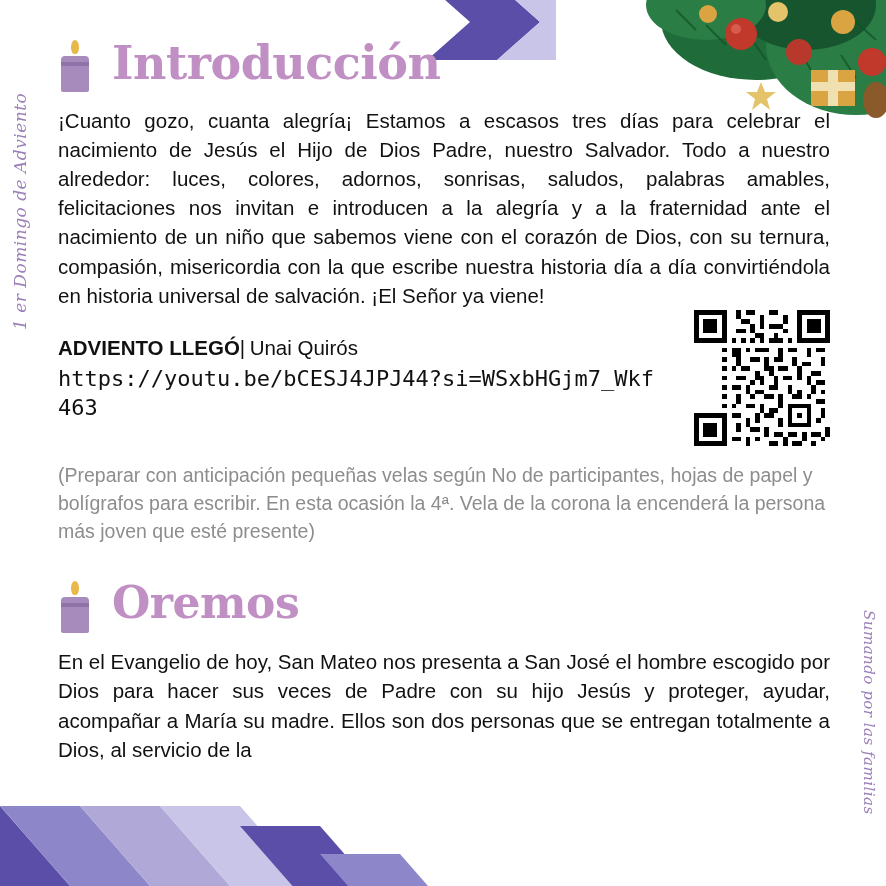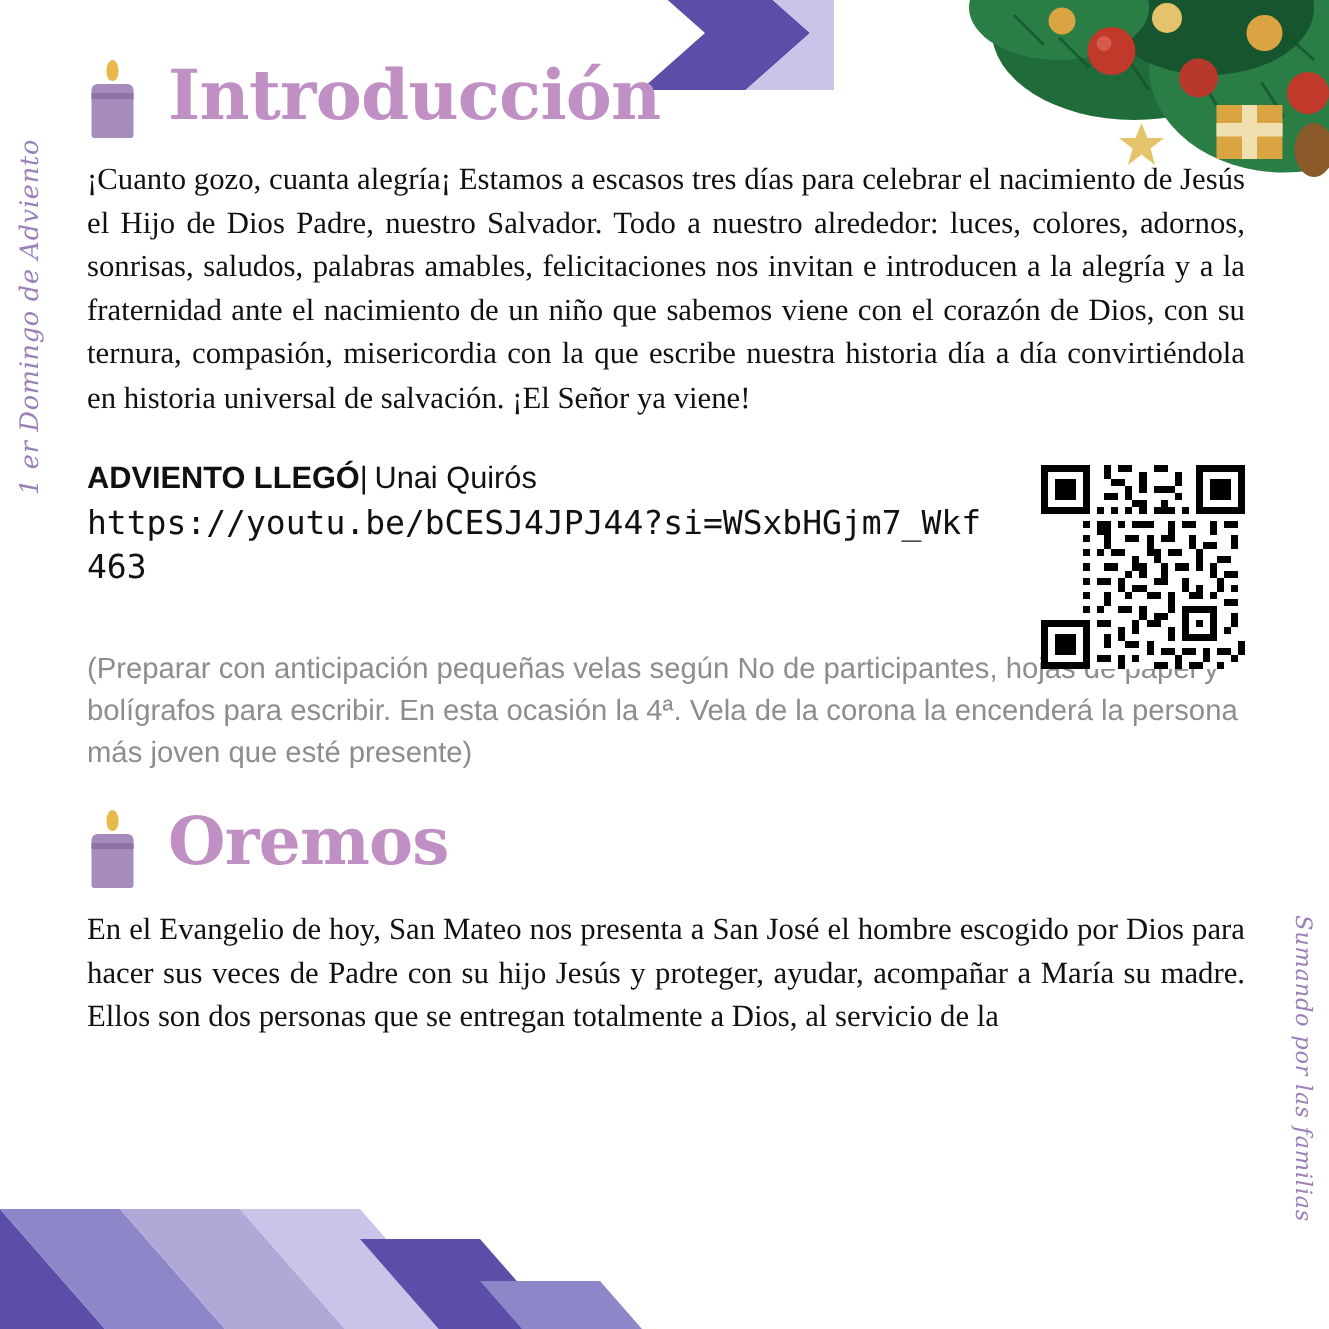--- a/index.html
+++ b/index.html
@@ -127,21 +127,21 @@
     position: absolute;
     top: 0;
     left: 13px;
     width: 8px;
     height: 14px;
     background: #e8b84b;
     border-radius: 50% 50% 45% 45%;
   }
 
   p.body-text {
-    font-family: Liberation Serif, serif;
+    font-family: Liberation Sans, sans-serif;
     font-size: 20.5px;
     line-height: 1.42;
     color: #111111;
     text-align: justify;
     margin: 0 0 16px 0;
   }
 
   .song-block {
     margin: 26px 0 0 0;
     width: 620px;
@@ -174,21 +174,21 @@
   }
 
   p.note {
     color: #8d8d8d;
     font-size: 19.5px;
     line-height: 1.44;
     margin: 38px 0 0 0;
     text-align: left;
   }
 
-  .oremos-wrap { margin-top: 24px; }
+  .oremos-wrap { margin-top: 36px; }
 </style>
 </head>
 <body>
 
 <div class="chevron-top">
   <svg width="886" height="60" viewBox="0 0 886 60">
     <polygon points="400,-40 470,-40 540,22 470,84 400,84 470,22" fill="#5b4ea8"></polygon>
     <polygon points="470,-40 540,-40 610,22 540,84 470,84 540,22" fill="#c9c5e8"></polygon>
     <polygon points="540,-40 610,-40 680,22 610,84 540,84 610,22" fill="#8d86c9"></polygon>
     <polygon points="610,-40 680,-40 750,22 680,84 610,84 680,22" fill="#b0a9d8"></polygon>

